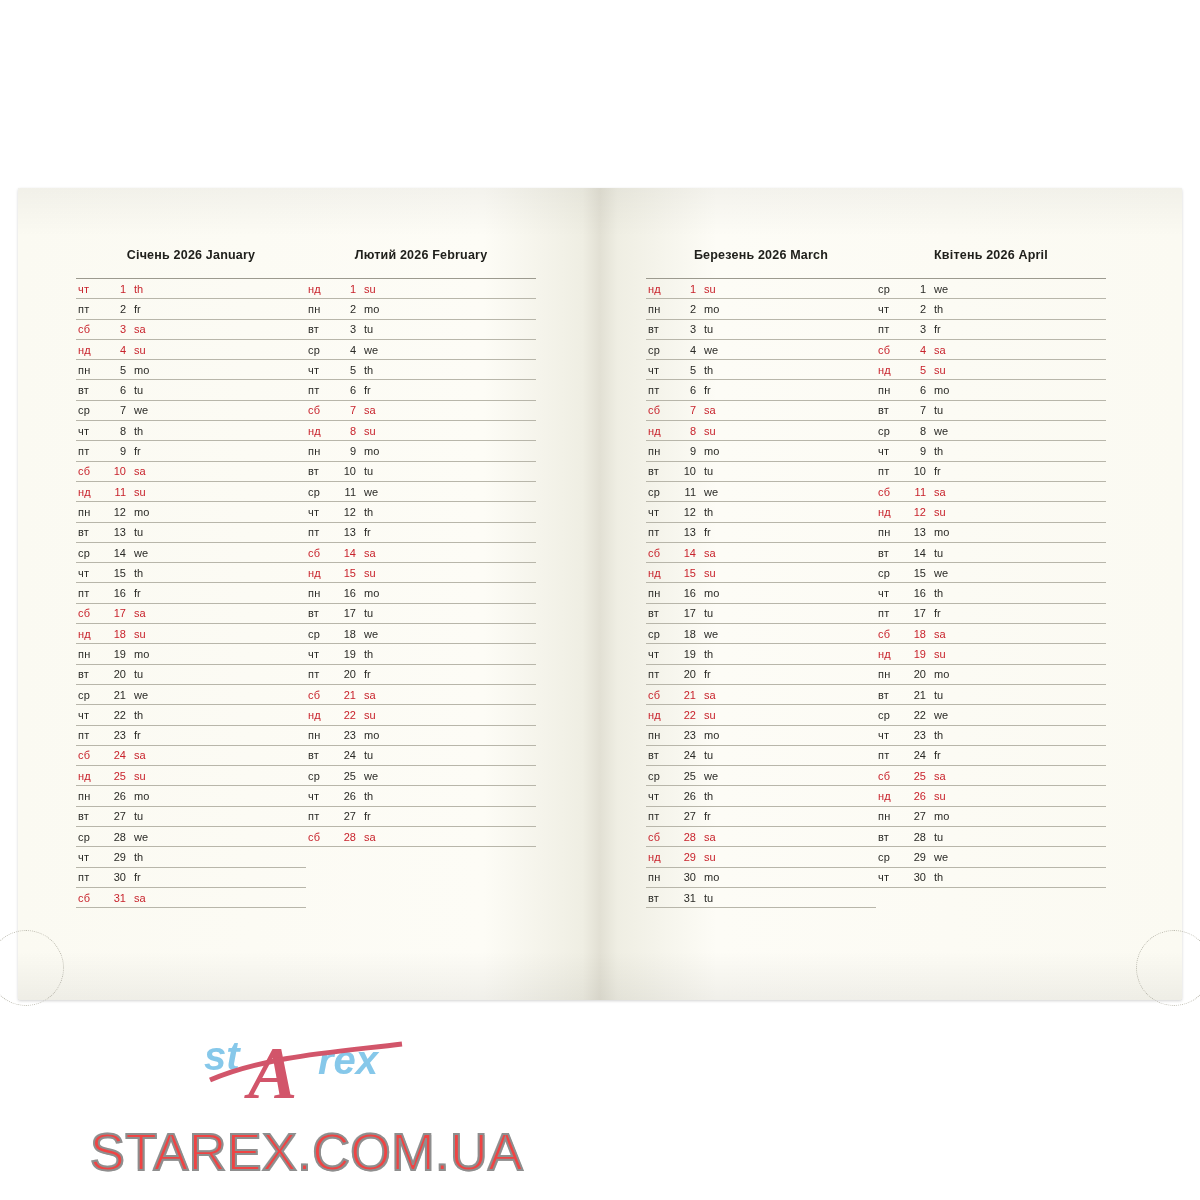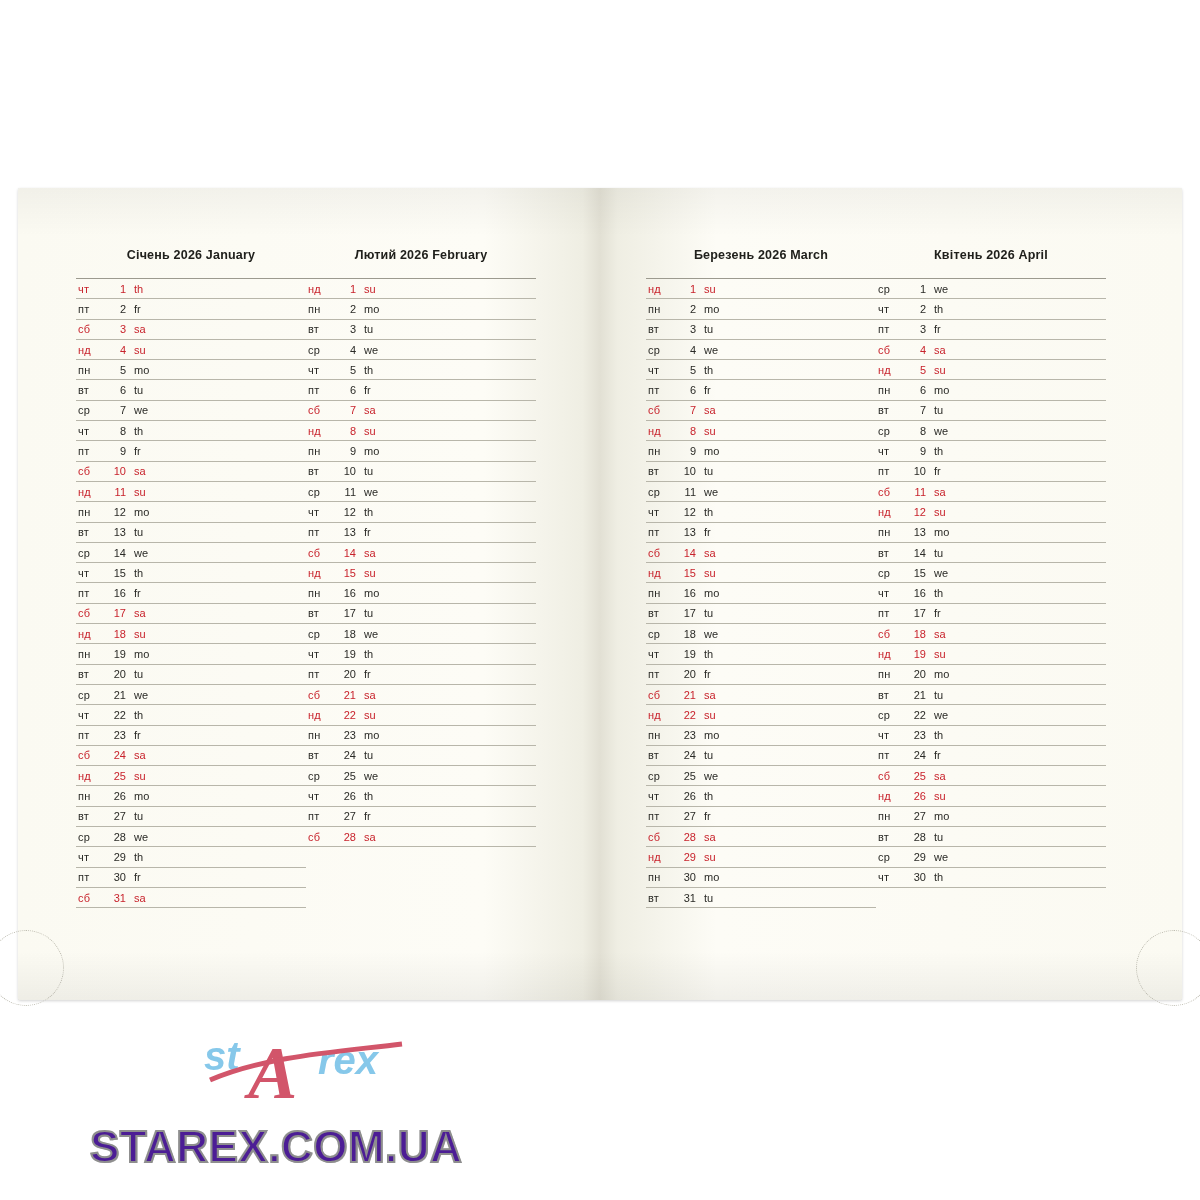--- a/index.html
+++ b/index.html
@@ -127,24 +127,24 @@
     left: 196px;
     top: 1022px;
     width: 218px;
     height: 84px;
   }
   #brand-url {
     position: absolute;
     left: 90px;
     top: 1122px;
     width: 420px;
-    font-size: 44px;
-    font-weight: bold;
+    font-size: 52px;
+    font-weight: normal;
     letter-spacing: 0.5px;
-    color: #4c1d95;
+    color: #ef4444;
     -webkit-text-stroke: 2px #8e8e8e;
     text-shadow:
        1px 1px 0 #a8a8a8,
       -1px -1px 0 #d8d8d8;
     white-space: nowrap;
   }
 </style>
 </head>
 <body>
 

